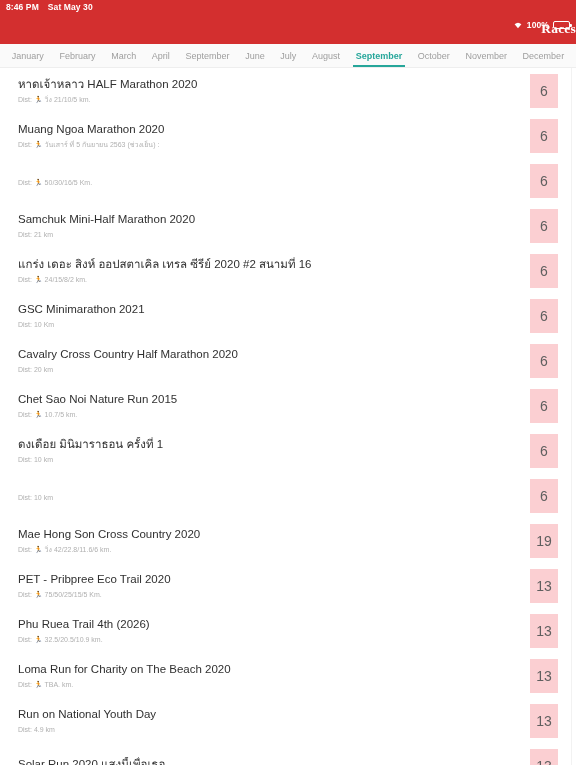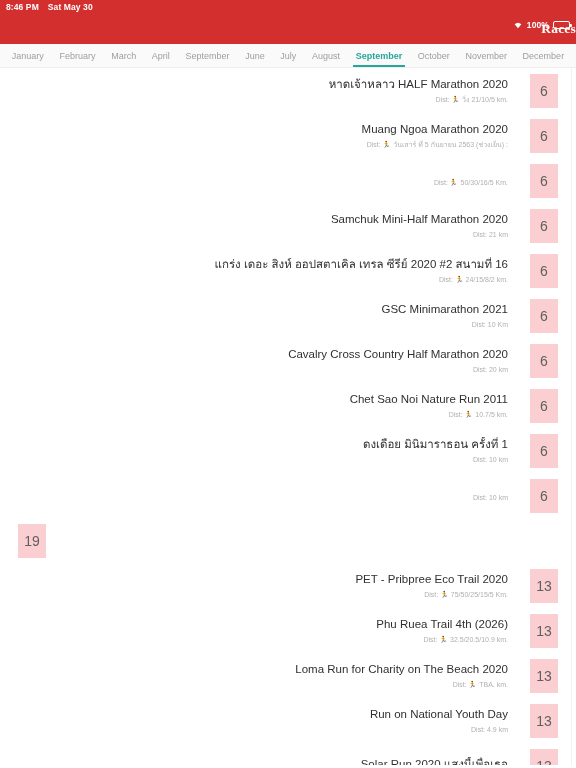--- a/index.html
+++ b/index.html
@@ -118,21 +118,21 @@
 
   .race-row {
     height: 45px;
     display: flex;
     align-items: center;
     padding: 0 10px 0 18px;
     background: #ffffff;
     position: relative;
     cursor: pointer;
   }
-  .race-info { flex: 1 1 auto; min-width: 0; padding-right: 22px; text-align: right; }
+  .race-info { flex: 1 1 auto; min-width: 0; padding-right: 22px; }
   .race-name {
     font-size: 11.5px;
     color: #303030;
     line-height: 14px;
     white-space: nowrap;
     overflow: hidden;
     text-overflow: ellipsis;
   }
   .race-dist {
     font-size: 7px;
@@ -264,39 +264,43 @@
     </div>
     <div class="race-row">
       <div class="race-info">
         <div class="race-name">Cavalry Cross Country Half Marathon 2020</div>
         <div class="race-dist">Dist: 20 km</div>
       </div>
       <div class="date-badge">6</div>
     </div>
     <div class="race-row">
       <div class="race-info">
-        <div class="race-name">Chet Sao Noi Nature Run 2011</div>
+        <div class="race-name">Chet Sao Noi Nature Run 2015</div>
         <div class="race-dist">Dist: 🏃 10.7/5 km.</div>
       </div>
       <div class="date-badge">6</div>
     </div>
     <div class="race-row">
       <div class="race-info">
         <div class="race-name">ดงเดือย มินิมาราธอน ครั้งที่ 1</div>
         <div class="race-dist">Dist: 10 km</div>
       </div>
       <div class="date-badge">6</div>
     </div>
     <div class="race-row">
       <div class="race-info">
         <div class="race-dist">Dist: 10 km</div>
       </div>
       <div class="date-badge">6</div>
     </div>
     <div class="race-row">
+      <div class="race-info">
+        <div class="race-name">Mae Hong Son Cross Country 2020</div>
+        <div class="race-dist">Dist: 🏃 วิ่ง 42/22.8/11.6/6 km.</div>
+      </div>
       <div class="date-badge">19</div>
     </div>
     <div class="race-row">
       <div class="race-info">
         <div class="race-name">PET - Pribpree Eco Trail 2020</div>
         <div class="race-dist">Dist: 🏃 75/50/25/15/5 Km.</div>
       </div>
       <div class="date-badge">13</div>
     </div>
     <div class="race-row">

